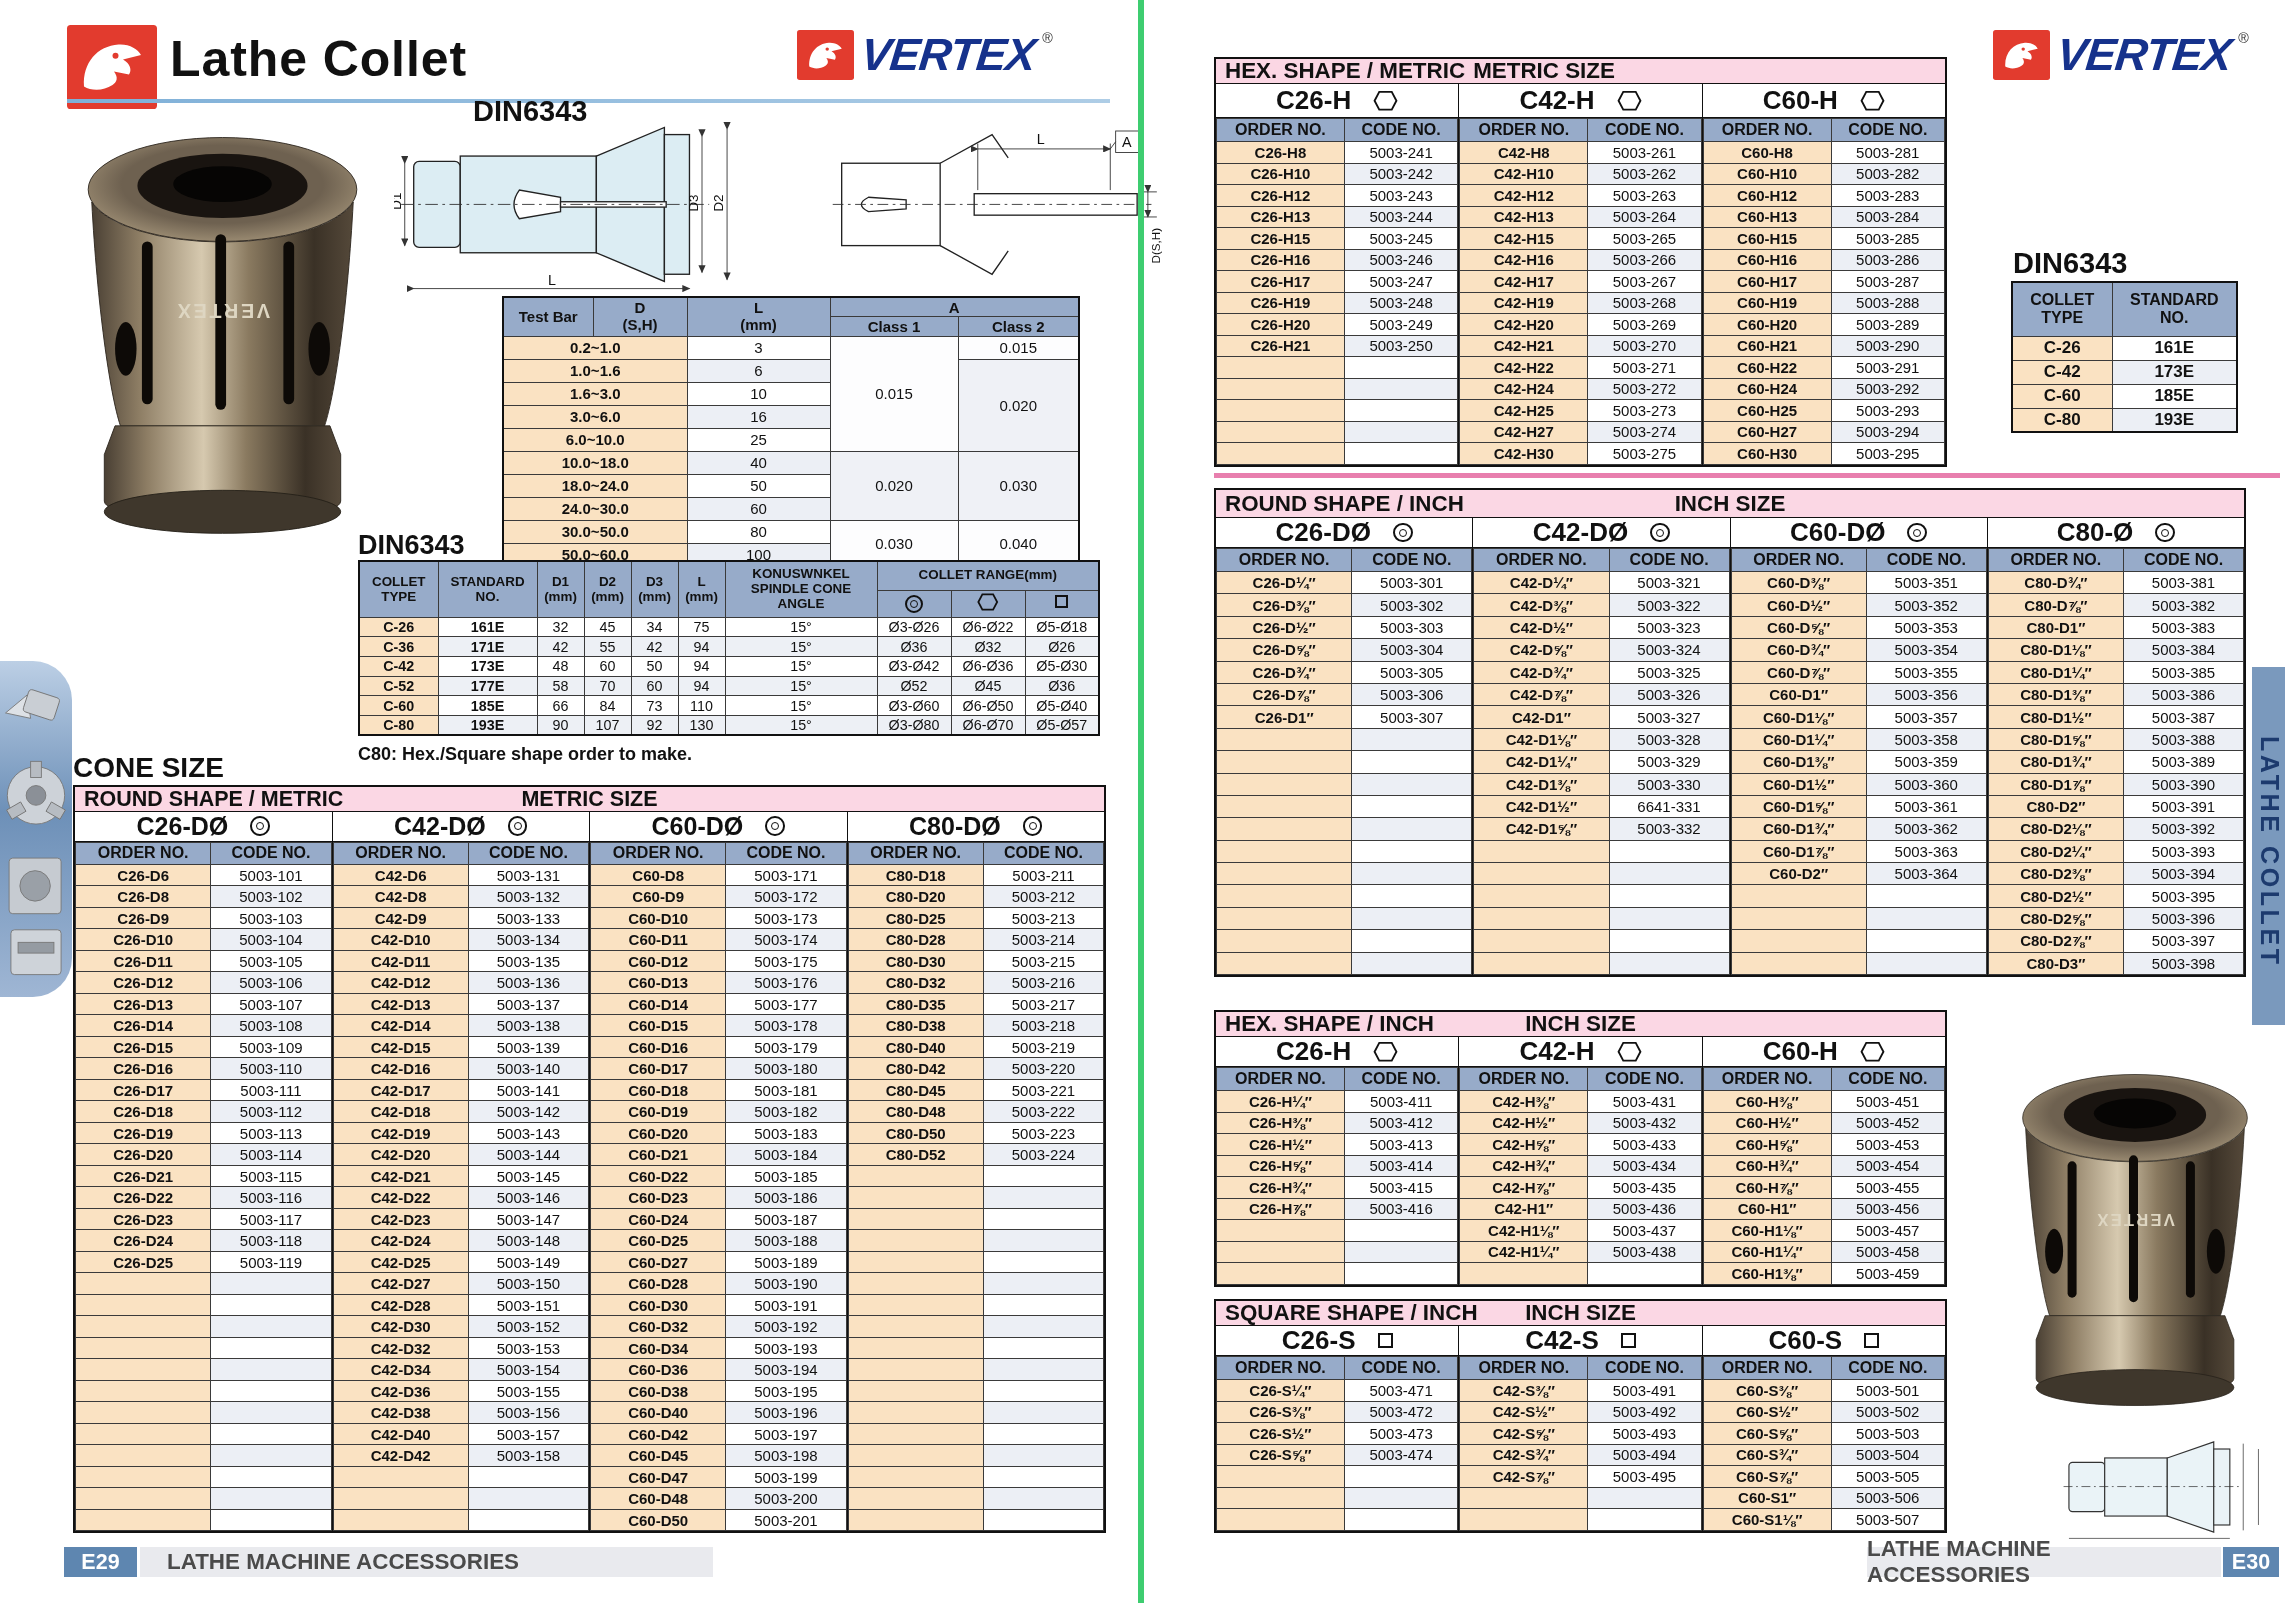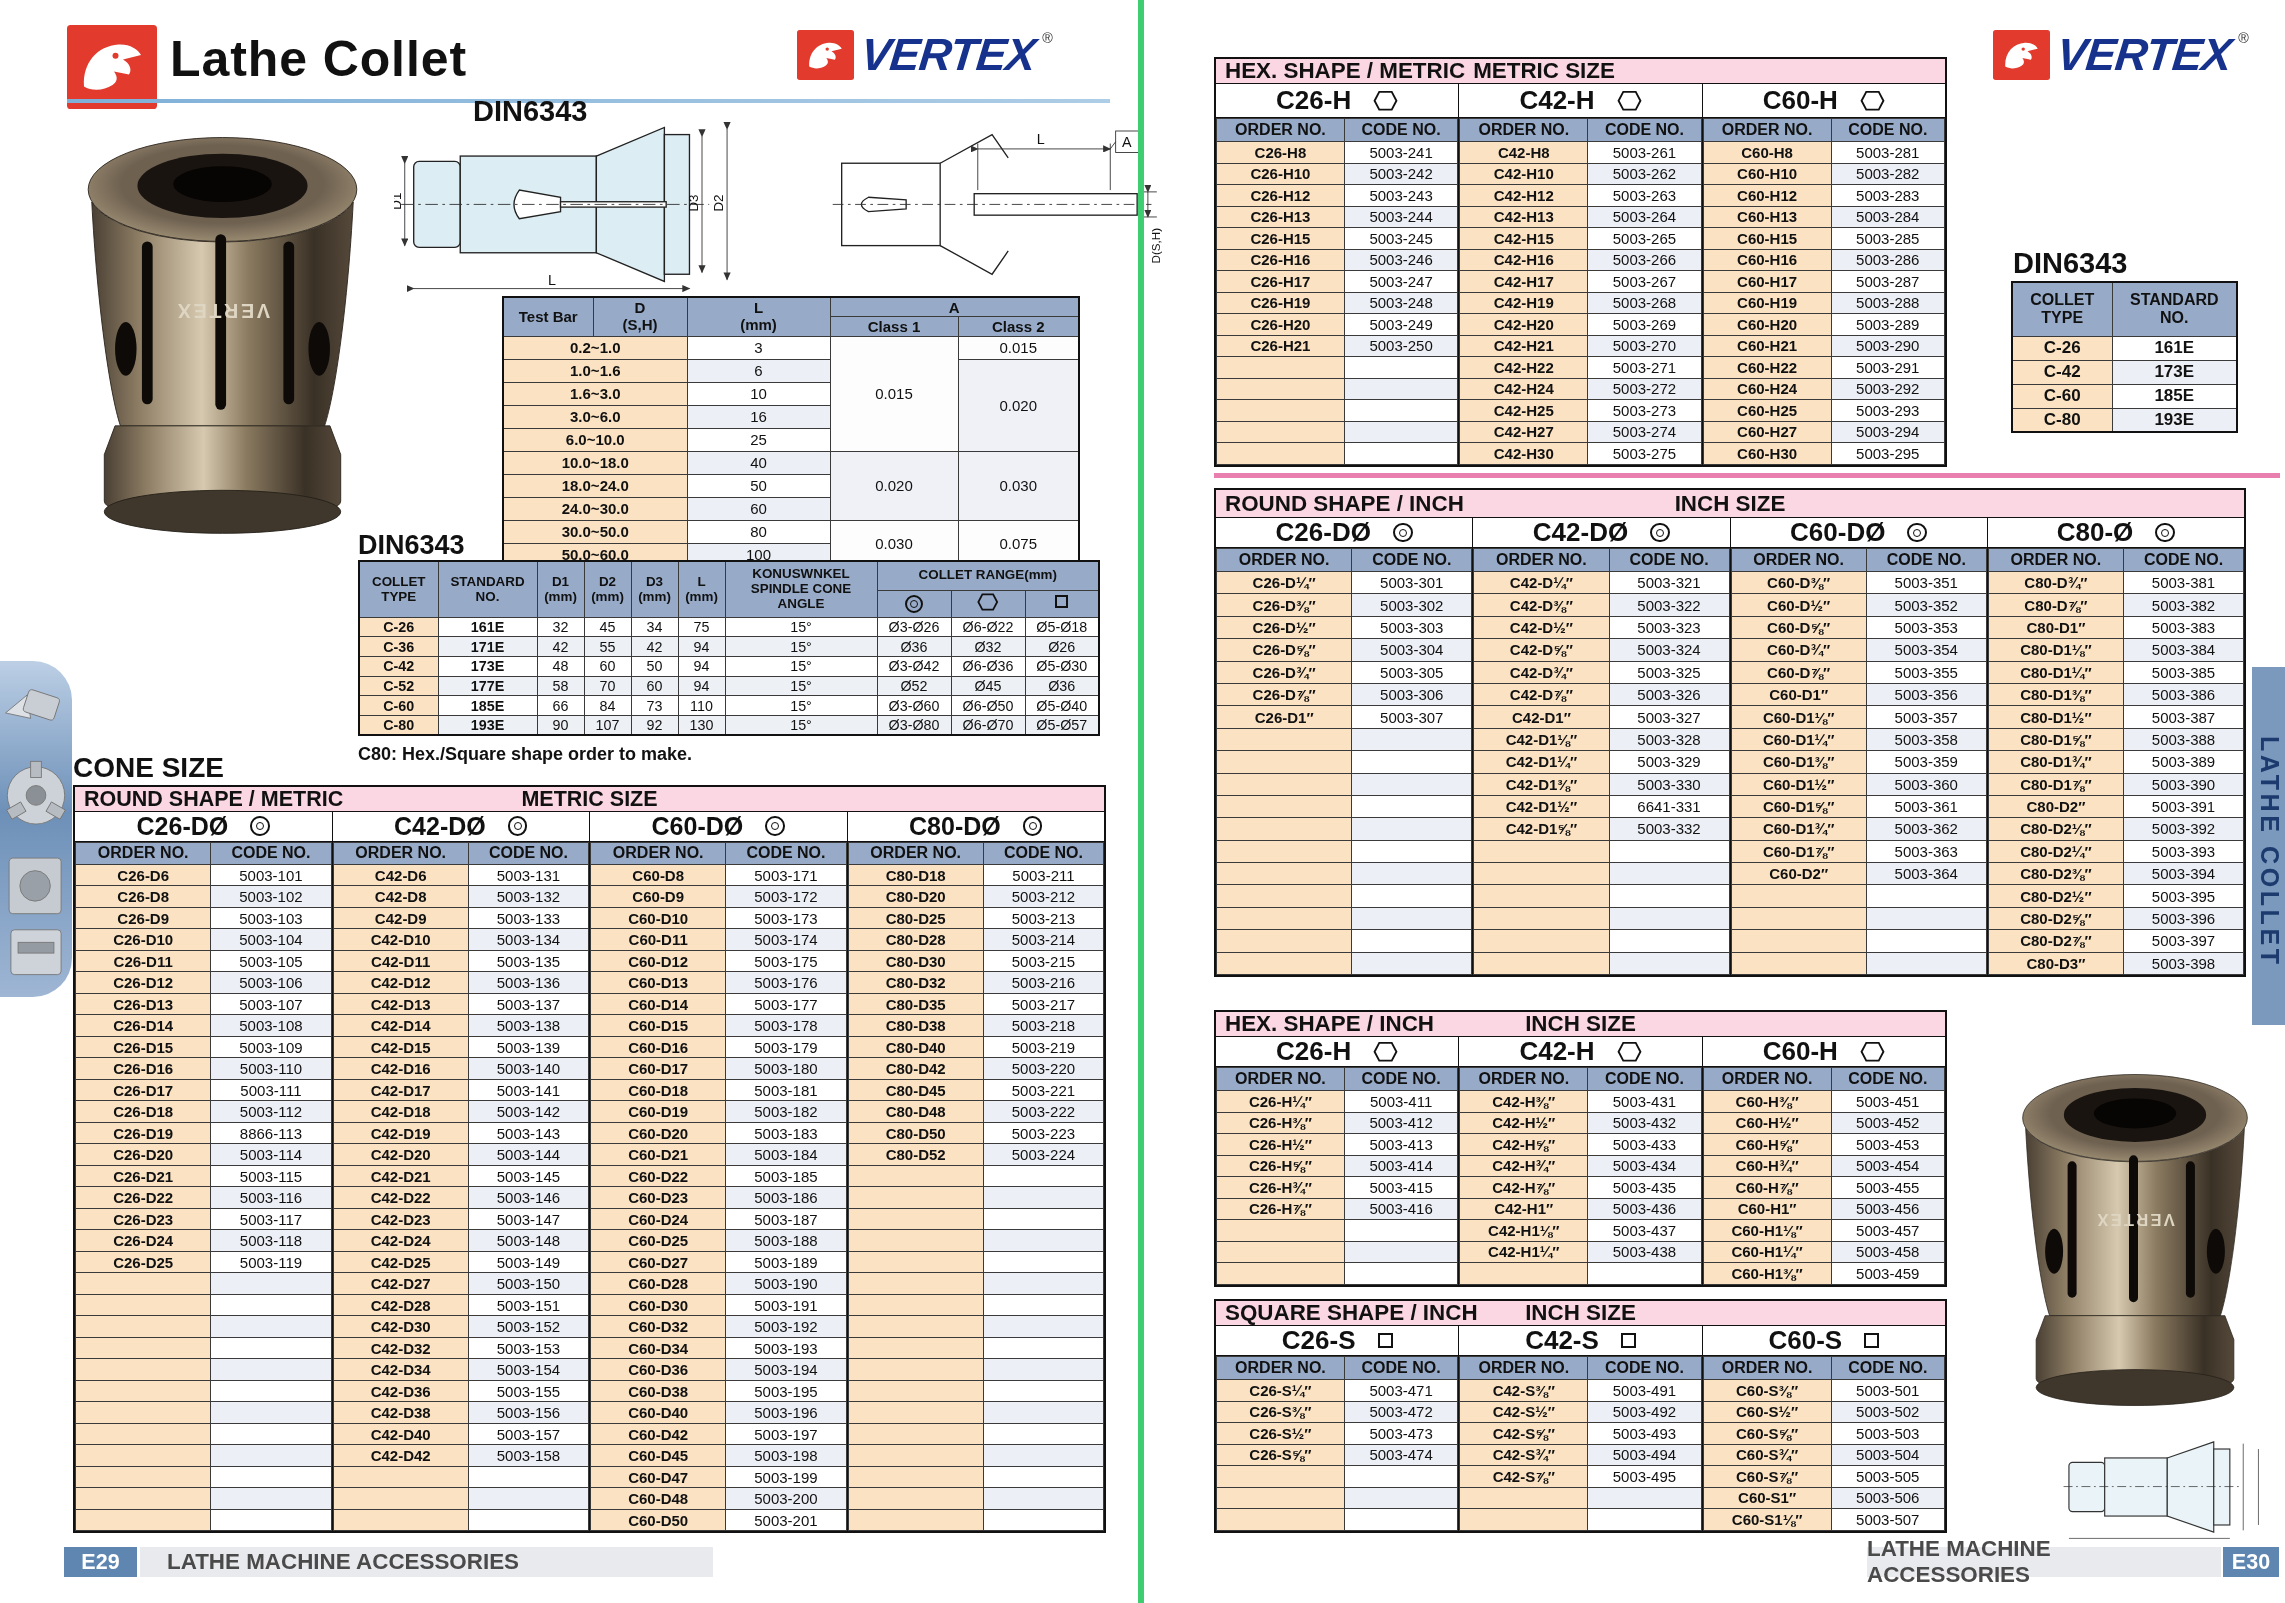--- a/index.html
+++ b/index.html
@@ -250,21 +250,21 @@
         <td class="lodd">50</td>
       </tr>
     <tr>
         <td class="range" colspan="2">24.0~30.0</td>
         <td class="leven">60</td>
       </tr>
     <tr>
         <td class="range" colspan="2">30.0~50.0</td>
         <td class="lodd">80</td>
         <td class="a1" rowspan="2">0.030</td>
-        <td class="a1" rowspan="2">0.075</td>
+        <td class="a1" rowspan="2">0.040</td>
       </tr>
     <tr>
         <td class="range" colspan="2">50.0~60.0</td>
         <td class="leven">100</td>
       </tr>
   </tbody>
 </table>
 
 <div class="abs dinlbl" style="left:358px;top:530px;font-size:27px">DIN6343</div>
 
@@ -478,21 +478,21 @@
             <tr>
               <td>C26-D17</td>
               <td>5003-111</td>
             </tr>
             <tr>
               <td>C26-D18</td>
               <td>5003-112</td>
             </tr>
             <tr>
               <td>C26-D19</td>
-              <td>8866-113</td>
+              <td>5003-113</td>
             </tr>
             <tr>
               <td>C26-D20</td>
               <td>5003-114</td>
             </tr>
             <tr>
               <td>C26-D21</td>
               <td>5003-115</td>
             </tr>
             <tr>

